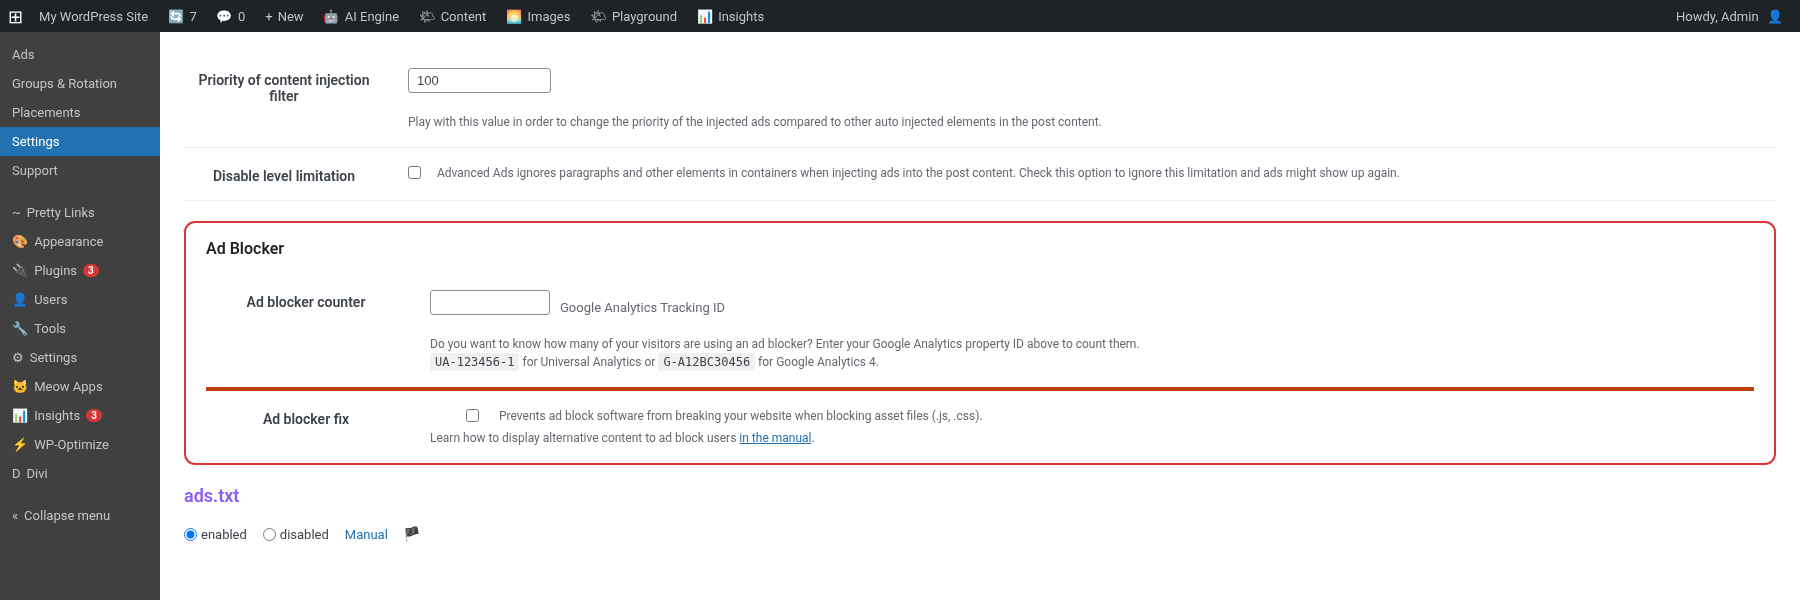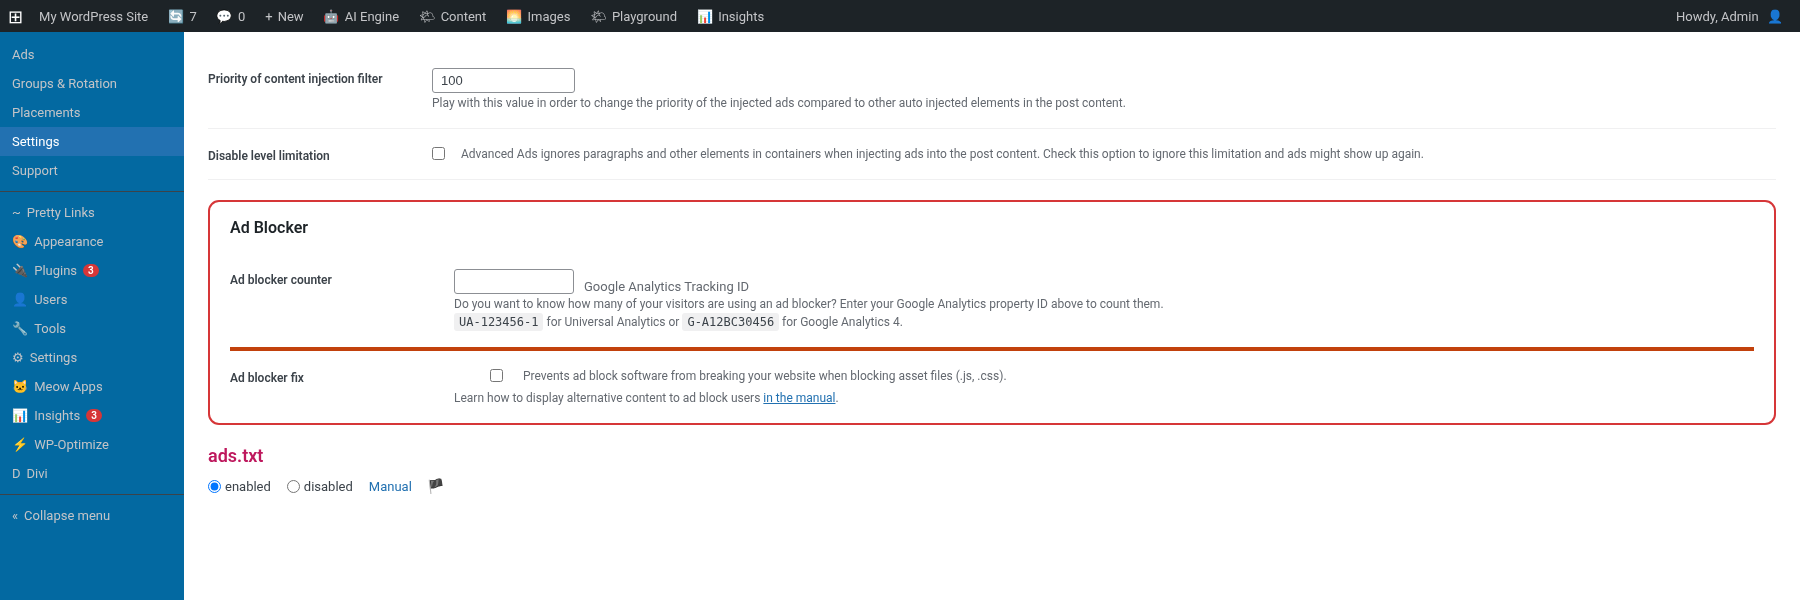--- a/index.html
+++ b/index.html
@@ -30,22 +30,22 @@
       font-size: 13px;
       white-space: nowrap;
     }
     .adminbar-right { color: #c3c4c7; font-size: 13px; padding: 0 8px; }
 
     
     #layout { display: flex; margin-top: 32px; min-height: calc(100vh - 32px); }
 
     
     #sidebar {
-      width: 184px;
-      background: #0369a1;
+      width: 160px;
+      background: #404040;
       flex-shrink: 0;
       padding-top: 8px;
     }
     .sidebar-item {
       display: flex;
       align-items: center;
       gap: 6px;
       padding: 7px 12px;
       color: #c3c4c7;
       cursor: pointer;
@@ -77,27 +77,28 @@
       align-items: flex-start;
       padding: 16px 0;
       border-bottom: 1px solid #f0f0f1;
       gap: 24px;
     }
     .setting-label {
       width: 200px;
       flex-shrink: 0;
       font-weight: 600;
       padding-top: 4px;
-      font-size: 12px;
+      font-size: 14px;
+      text-align: center;
     }
     .setting-content { flex: 1; }
     .setting-description {
       color: #646970;
       font-size: 12px;
-      margin-top: 1px;
+      margin-top: 20px;
       line-height: 1.5;
     }
 
     input[type="text"], input[type="number"] {
       border: 1px solid #8c8f94;
       border-radius: 3px;
       padding: 4px 8px;
       font-size: 13px;
       color: #3c434a;
       width: 100px;
@@ -142,22 +143,22 @@
       border-radius: 3px;
       font-family: monospace;
       font-size: 12px;
       color: #3c434a;
     }
 
     
     .section-title {
       font-size: 18px;
       font-weight: 600;
-      margin: 20px 0 12px;
-      color: #be185d;
+      margin: 20px 0 20px;
+      color: #8b5cf6;
     }
 
     .radio-group {
       display: flex;
       align-items: center;
       gap: 16px;
       margin-top: 8px;
     }
     .radio-option {
       display: flex;

